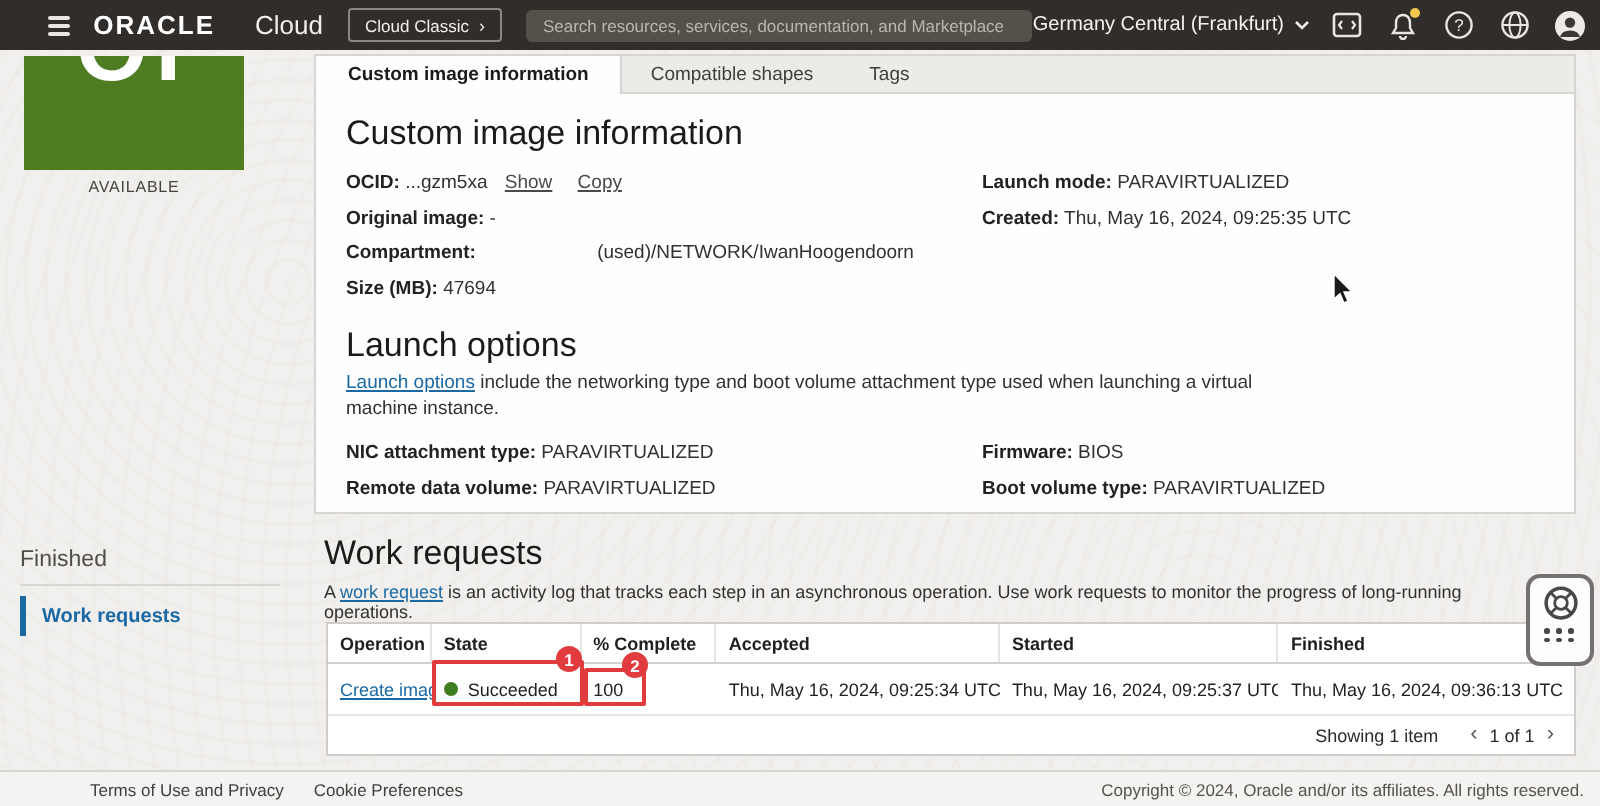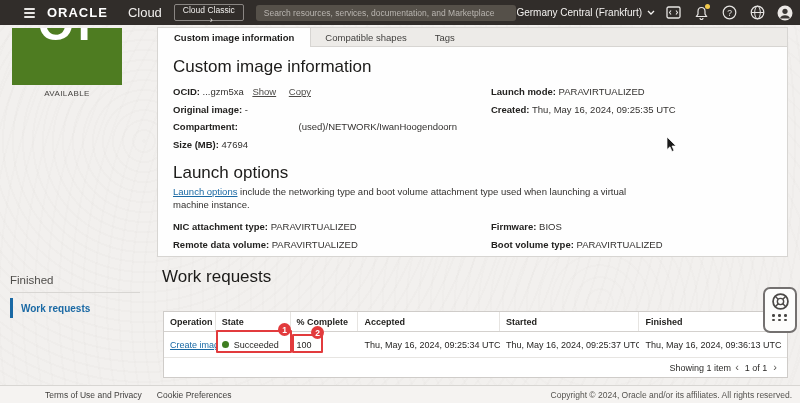--- a/index.html
+++ b/index.html
@@ -14,21 +14,21 @@
 
   
   .topbar { position:absolute; top:0; left:0; width:800px; height:25px; background:#312d2a;
     display:flex; align-items:center; color:#fff; z-index:30; }
   .hamburger { margin-left:24px; width:15px; cursor:pointer; }
   .hamburger span { display:block; height:2px; background:#e8e6e4; margin:2px 0; border-radius:1px; }
   .logo { margin-left:12px; font-size:13px; white-space:nowrap; }
   .logo b { font-weight:700; letter-spacing:1px; }
   .logo i { font-style:normal; font-weight:300; margin-left:20px; color:#f1efed; }
   .classic-btn { margin-left:12px; height:17px; border:1px solid #8a8683; border-radius:2px;
-    font-size:8.5px; color:#f1efed; display:flex; align-items:center; padding:0 8px; white-space:nowrap; cursor:pointer;flex-direction:column; }
+    font-size:8.5px; color:#f1efed; display:flex; align-items:center; padding:0 8px; white-space:nowrap; cursor:pointer; }
   .classic-btn .chev { margin-left:5px; font-size:9px; }
   .searchbox { margin-left:12px; width:350px; height:16px; background:#555049; border:none; border-radius:3px;
     color:#cfcbc7; font-size:8.5px; padding:0 8px; font-family:"Liberation Sans",sans-serif; }
   .searchbox::placeholder { color:#b9b5b0; }
   .region { margin-left:auto; display:flex; align-items:center; font-size:10px; color:#f4f2f0; white-space:nowrap; cursor:pointer; }
   .region svg { margin-left:5px; }
   .hicons { display:flex; align-items:center; margin-left:10px; margin-right:7px; gap:12px; }
   .hicon { position:relative; width:16px; height:16px; display:flex; align-items:center; justify-content:center; cursor:pointer; }
   .badge-dot { position:absolute; top:-1px; right:-1px; width:5px; height:5px; border-radius:50%; }
 
@@ -71,21 +71,21 @@
   .wr-table { position:absolute; left:163px; top:311px; width:625px; background:#fff; border:1px solid #cfccc9; }
   .trow { display:flex; }
   .trow.head { height:20px; border-bottom:1px solid #d4d1ce; }
   .trow.head .tcell { font-weight:700; color:#201f1d; border-right:1px solid #e6e4e1; display:flex; align-items:center; }
   .trow.head .tcell:last-child { border-right:none; }
   .tcell { padding-left:6px; font-size:9px; color:#201f1d; display:flex; align-items:center; white-space:nowrap; overflow:hidden; }
   .c1{width:52px;} .c2{width:75px;} .c3{width:68px;} .c4{width:142px;} .c5{width:140px;} .c6{width:148px;}
   .trow.body { height:25px; }
   .state-dot { width:7px; height:7px; border-radius:50%; margin-right:5px; flex:none; }
   .tfoot { height:20px; border-top:1px solid #e7e5e2; display:flex; align-items:center;
-    justify-content:flex-end; padding-right:10px; gap:4px; font-size:9px; color:#2c2b29; }
+    justify-content:flex-end; padding-right:10px; gap:16px; font-size:9px; color:#2c2b29; }
   .pager { display:flex; align-items:center; gap:6px; }
   .pager .pchev { font-size:11px; color:#55534f; cursor:pointer; line-height:1; }
 
   
   .ann-rect { position:absolute; border:2px solid #e23b3d; border-radius:1px; z-index:20; pointer-events:none; }
   .ann-badge { position:absolute; width:13px; height:13px; border-radius:50%; color:#fff;
     font-size:8.5px; font-weight:700; display:flex; align-items:center; justify-content:center; z-index:21; pointer-events:none; }
 
   
   .float-widget { position:absolute; left:763px; top:287px; width:34px; height:46px; background:#fdfdfc;
@@ -238,20 +238,23 @@
           <div class="field">
             <b>Boot volume type:</b>
             <span>PARAVIRTUALIZED</span>
           </div>
         </div>
       </div>
     </div>
   </div>
 
   <h2 class="wr-title">Work requests</h2>
+  <p class="wr-desc">
+    <span>A </span><a class="lnk" style="color:#1a69a4">work request</a><span> is an activity log that tracks each step in an asynchronous operation. Use work requests to monitor the progress of long-running operations.</span>
+  </p>
 
   <div class="wr-table">
     <div class="trow head">
       <div class="tcell c1">Operation</div>
       <div class="tcell c2">State</div>
       <div class="tcell c3">% Complete</div>
       <div class="tcell c4">Accepted</div>
       <div class="tcell c5">Started</div>
       <div class="tcell c6">Finished</div>
     </div>

